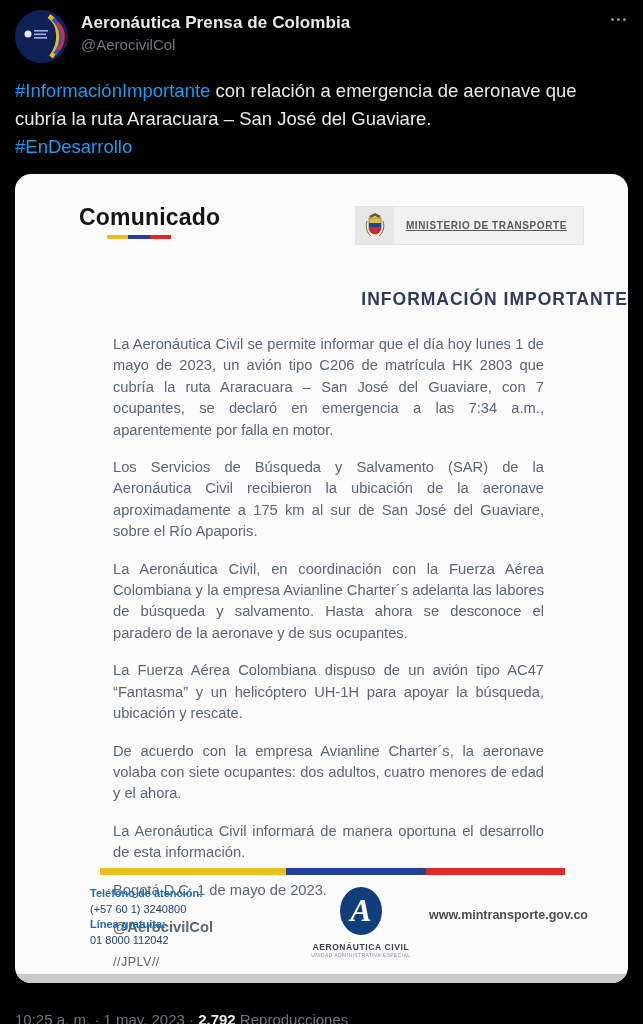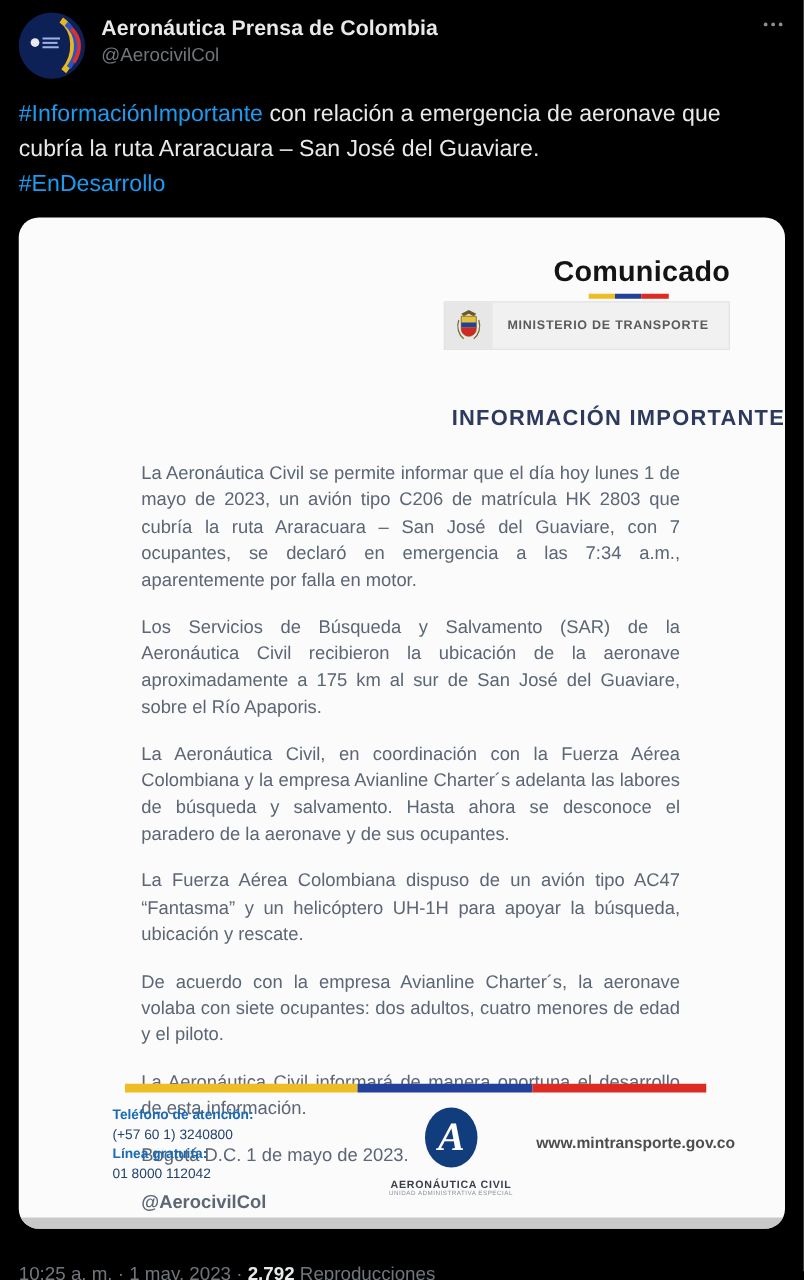--- a/index.html
+++ b/index.html
@@ -34,34 +34,33 @@
     border-radius:16px;
     position:relative;
     overflow:hidden;
     color:#5c6675;
   }
   .card-bottom-strip {
     position:absolute; left:0; right:0; bottom:0; height:9px;
     background:#c9c9c9;
   }
   .doc-masthead {
-    display:flex; justify-content:space-between; align-items:flex-end;
+    display:flex; justify-content:space-between; align-items:flex-start;
     padding:30px 44px 0 64px;
-    flex-direction:column;
   }
   .brand-title { font-size:23px; line-height:26px; font-weight:700; color:#141414; letter-spacing:.2px; }
   .brand-underline { display:flex; width:64px; height:4px; margin:5px 0 0 28px; }
   .brand-underline i { flex:1; }
   .ministry-box {
     display:flex; align-items:center;
     background:#f1f1f1; border:1px solid #e3e3e3;
     height:39px; margin-top:2px;
   }
   .coa-cell { width:38px; height:100%; background:#e7e7e7; display:flex; align-items:center; justify-content:center; }
-  .ministry-label { font-size:10px; font-weight:700; color:#5a5a5a; letter-spacing:.6px; padding:0 16px 0 12px; }
+  .ministry-label { font-size:10px; font-weight:700; color:#5a5a5a; letter-spacing:.6px; padding:0 16px 0 12px;text-decoration:underline; }
 
   .doc-title {
     text-align:right; margin-top:44px;
     font-size:17.5px; font-weight:700; letter-spacing:1px;
     color:#2d3a5e;
   }
   .doc-body { padding:24px 84px 0 98px; }
   .doc-body p {
     font-size:14.7px; line-height:21.4px;
     text-align:justify; margin-bottom:16px;
@@ -148,21 +147,21 @@
       </div>
     </div>
 
     <div class="doc-title">INFORMACIÓN IMPORTANTE</div>
 
     <div class="doc-body">
       <p>La Aeronáutica Civil se permite informar que el día hoy lunes 1 de mayo de 2023, un avión tipo C206 de matrícula HK 2803 que cubría la ruta Araracuara – San José del Guaviare, con 7 ocupantes, se declaró en emergencia a las 7:34 a.m., aparentemente por falla en motor.</p>
       <p>Los Servicios de Búsqueda y Salvamento (SAR) de la Aeronáutica Civil recibieron la ubicación de la aeronave aproximadamente a 175 km al sur de San José del Guaviare, sobre el Río Apaporis.</p>
       <p>La Aeronáutica Civil, en coordinación con la Fuerza Aérea Colombiana y la empresa Avianline Charter´s adelanta las labores de búsqueda y salvamento. Hasta ahora se desconoce el paradero de la aeronave y de sus ocupantes.</p>
       <p>La Fuerza Aérea Colombiana dispuso de un avión tipo AC47 “Fantasma” y un helicóptero UH-1H para apoyar la búsqueda, ubicación y rescate.</p>
-      <p>De acuerdo con la empresa Avianline Charter´s, la aeronave volaba con siete ocupantes: dos adultos, cuatro menores de edad y el piloto.</p>
+      <p>De acuerdo con la empresa Avianline Charter´s, la aeronave volaba con siete ocupantes: dos adultos, cuatro menores de edad y el ahora.</p>
       <p>La Aeronáutica Civil informará de manera oportuna el desarrollo de esta información.</p>
       <p class="doc-dateline">Bogotá D.C. 1 de mayo de 2023.</p>
       <p class="doc-signature">@AerocivilCol</p>
       <p class="doc-ref">//JPLV//</p>
     </div>
 
     <div class="doc-footer">
       <div class="tricolor-bar">
           <i></i>
           <i></i>

